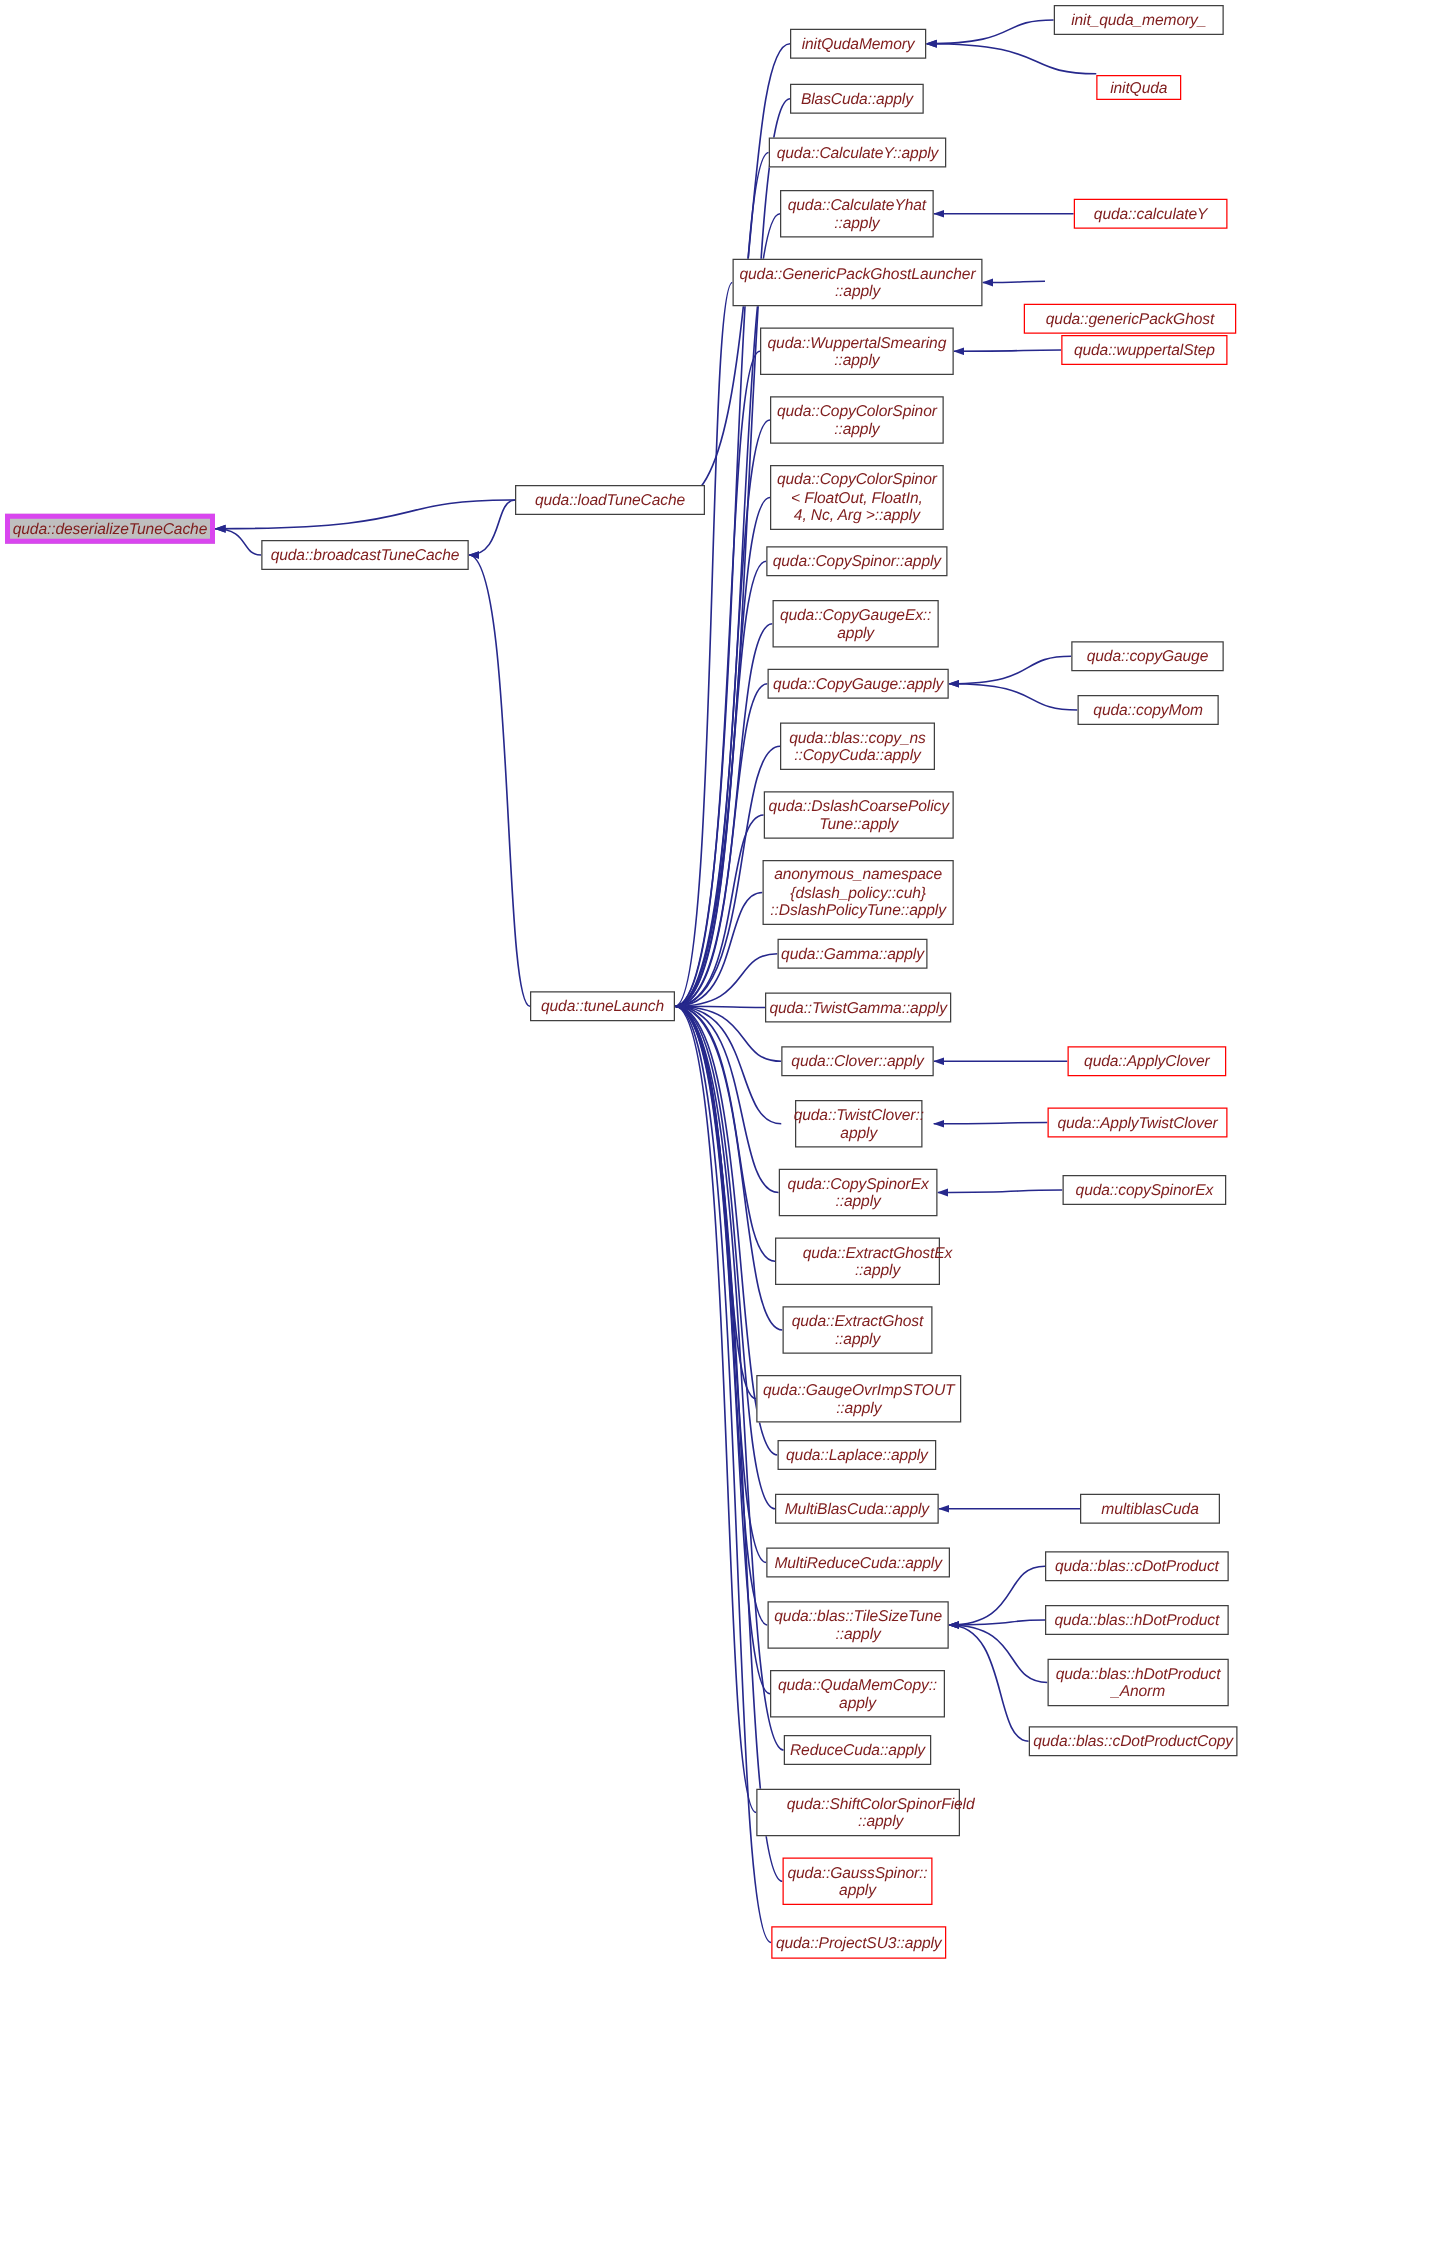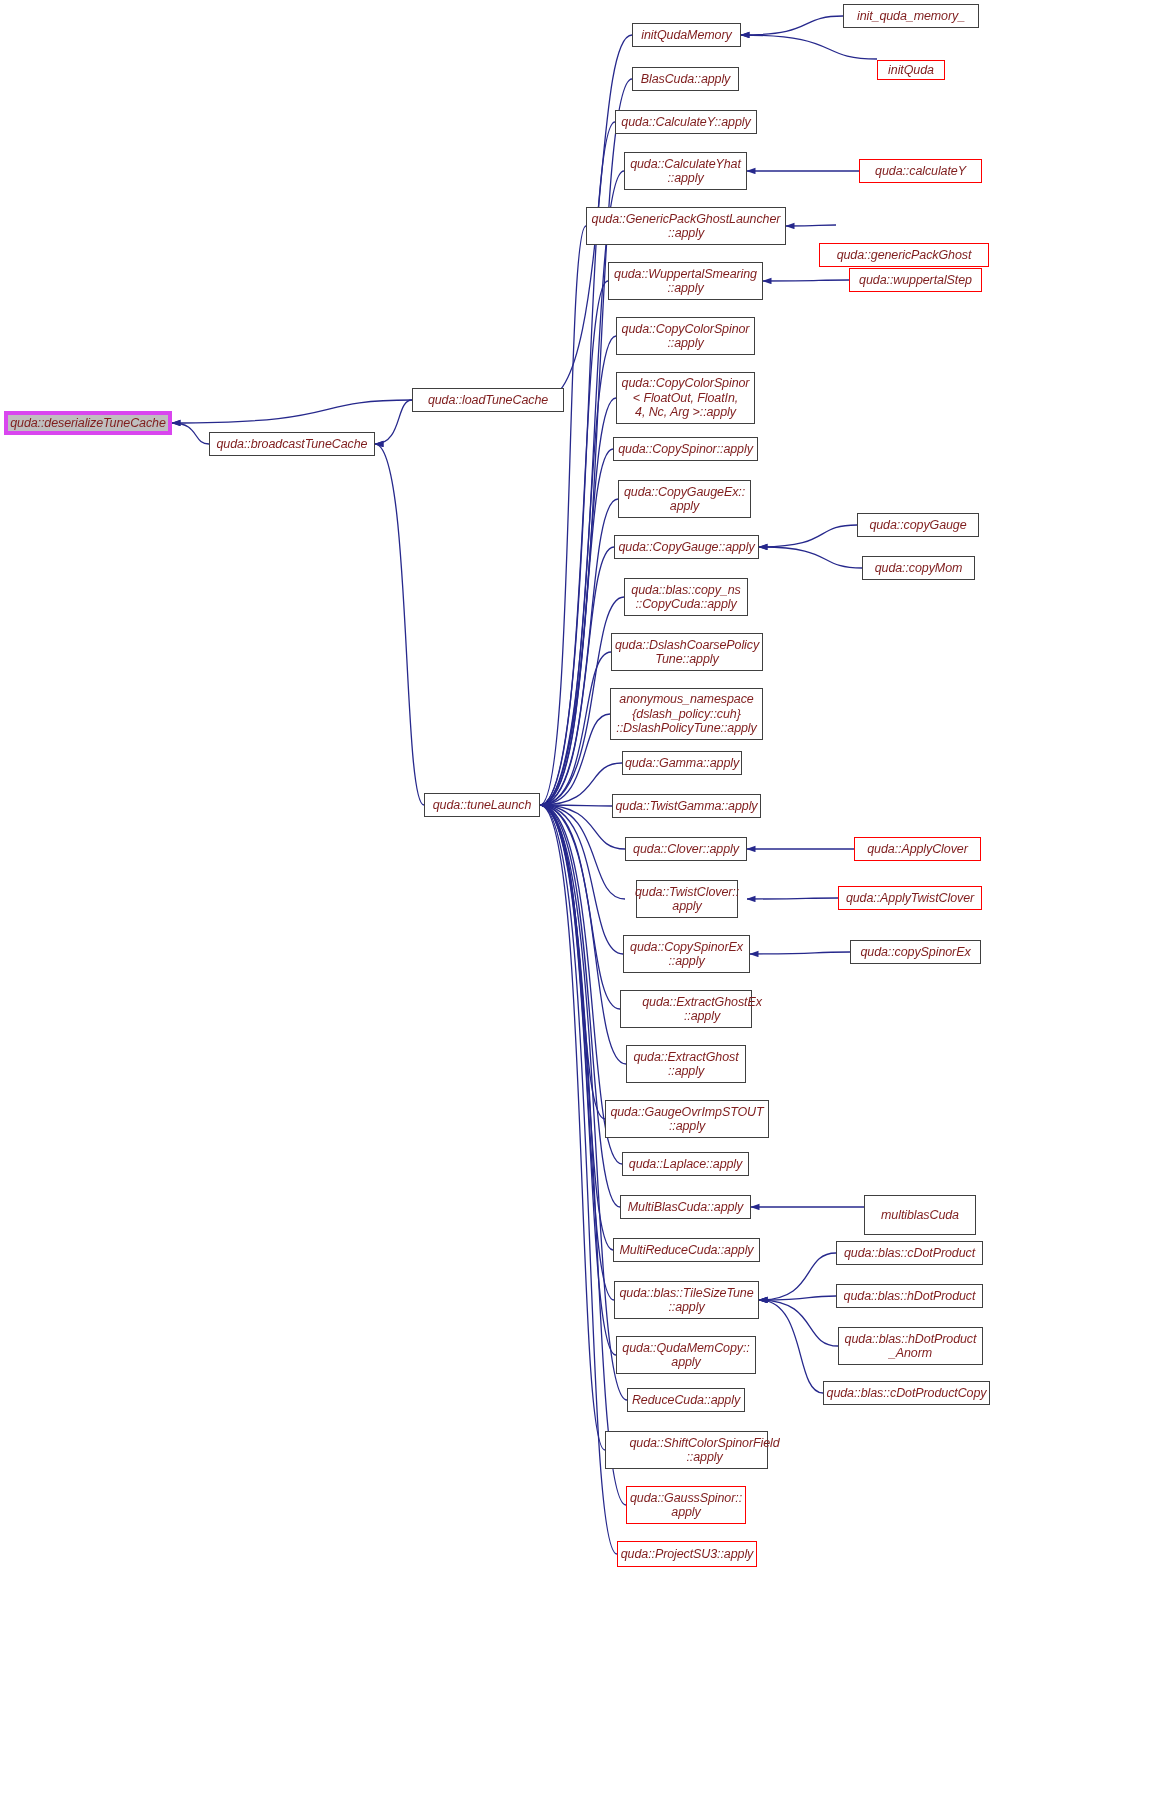--- a/index.html
+++ b/index.html
@@ -146,19 +146,19 @@
     <div class="node" style="left: 843px; top: 4px; width: 136px; height: 24px;">init_quda_memory_</div>
     <div class="node red" style="left: 877px; top: 60px; width: 68px; height: 20px;">initQuda</div>
     <div class="node red" style="left: 859px; top: 159px; width: 123px; height: 24px;">quda::calculateY</div>
     <div class="node red" style="left: 819px; top: 213px; width: 170px; height: 24px; margin-top: 30px;">quda::genericPackGhost</div>
     <div class="node red" style="left: 849px; top: 268px; width: 133px; height: 24px;">quda::wuppertalStep</div>
     <div class="node" style="left: 857px; top: 513px; width: 122px; height: 24px;">quda::copyGauge</div>
     <div class="node" style="left: 862px; top: 556px; width: 113px; height: 24px;">quda::copyMom</div>
     <div class="node red" style="left: 854px; top: 837px; width: 127px; height: 24px;">quda::ApplyClover</div>
     <div class="node red" style="left: 838px; top: 886px; width: 144px; height: 24px;">quda::ApplyTwistClover</div>
     <div class="node" style="left: 850px; top: 940px; width: 131px; height: 24px;">quda::copySpinorEx</div>
-    <div class="node" style="left: 864px; top: 1195px; width: 112px; height: 40px;">multiblasCuda</div>
+    <div class="node" style="left: 864px; top: 1195px; width: 112px; height: 24px;">multiblasCuda</div>
     <div class="node" style="left: 836px; top: 1241px; width: 147px; height: 24px;">quda::blas::cDotProduct</div>
     <div class="node" style="left: 836px; top: 1284px; width: 147px; height: 24px;">quda::blas::hDotProduct</div>
     <div class="node" style="left: 838px; top: 1327px; width: 145px; height: 38px;">quda::blas::hDotProduct
 _Anorm</div>
     <div class="node" style="left: 823px; top: 1381px; width: 167px; height: 24px;">quda::blas::cDotProductCopy</div>
   </div>
 
 </body></html>

